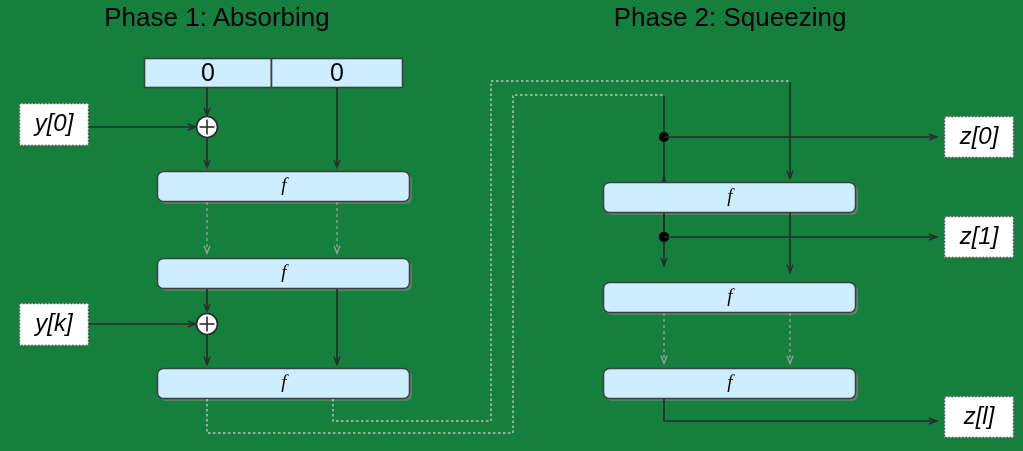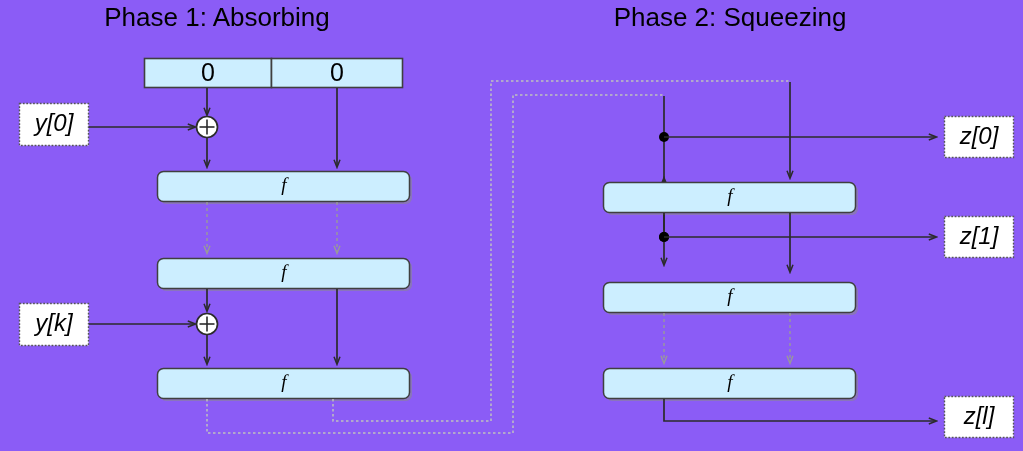--- a/index.html
+++ b/index.html
@@ -10,21 +10,21 @@
   body {
     width: 1023px;
     height: 451px;
     overflow: hidden;
     font-family: "Liberation Sans", sans-serif;
   }
   #root {
     position: relative;
     width: 1023px;
     height: 451px;
-    background: #8b5cf6;
+    background: #15803d;
   }
   svg.diagram {
     position: absolute;
     left: 0;
     top: 0;
     width: 1023px;
     height: 451px;
   }
   .phase-title {
     font-family: "Liberation Sans", sans-serif;

